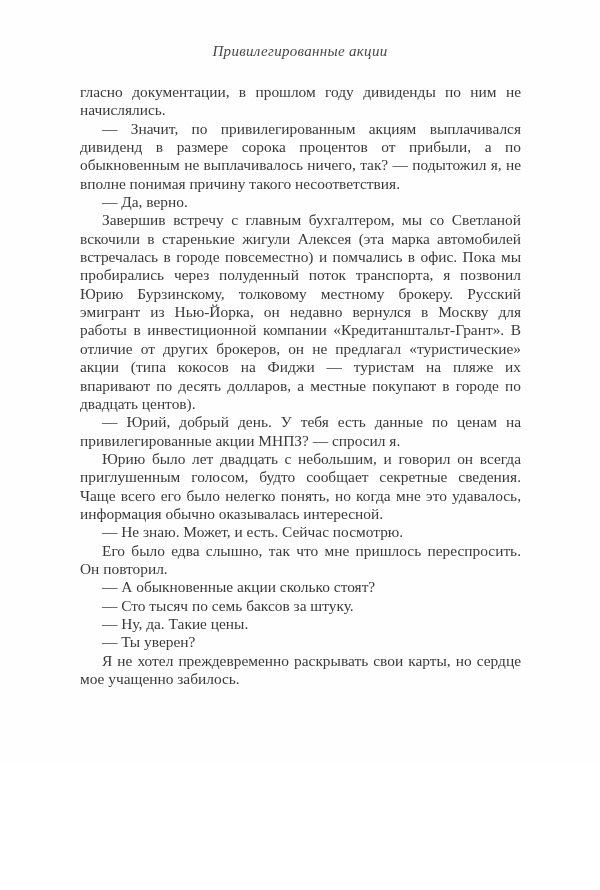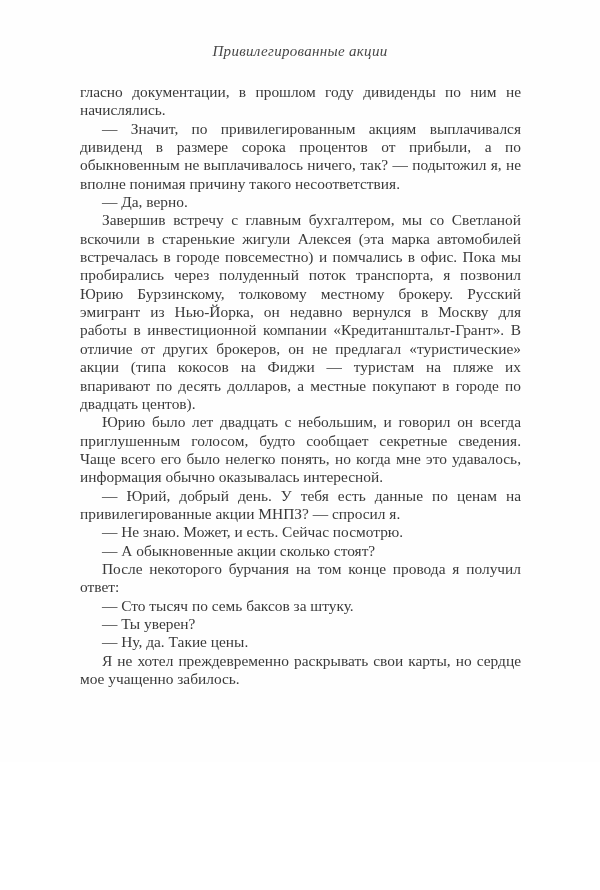--- a/index.html
+++ b/index.html
@@ -61,25 +61,25 @@
 <body>
 
 <div class="book-page" style="background: rgb(254, 254, 254); color: rgb(58, 58, 58);">
   <div class="running-header">Привилегированные акции</div>
 
   <div class="text-block">
       <p class="para">гласно документации, в прошлом году дивиденды по ним не начислялись.</p>
       <p class="para indent">— Значит, по привилегированным акциям выплачивался дивиденд в размере сорока процентов от прибыли, а по обыкновенным не выплачивалось ничего, так? — подытожил я, не вполне понимая причину такого несоответствия.</p>
       <p class="para indent">— Да, верно.</p>
       <p class="para indent">Завершив встречу с главным бухгалтером, мы со Светланой вскочили в старенькие жигули Алексея (эта марка автомобилей встречалась в городе повсеместно) и помчались в офис. Пока мы пробирались через полуденный поток транспорта, я позвонил Юрию Бурзинскому, толковому местному брокеру. Русский эмигрант из Нью-Йорка, он недавно вернулся в Москву для работы в инвестиционной компании «Кредитанштальт-Грант». В отличие от других брокеров, он не предлагал «туристические» акции (типа кокосов на Фиджи — туристам на пляже их впаривают по десять долларов, а местные покупают в городе по двадцать центов).</p>
+      <p class="para indent">— Юрий, добрый день. У тебя есть данные по ценам на привилегированные акции МНПЗ? — спросил я.</p>
       <p class="para indent">Юрию было лет двадцать с небольшим, и говорил он всегда приглушенным голосом, будто сообщает секретные сведения. Чаще всего его было нелегко понять, но когда мне это удавалось, информация обычно оказывалась интересной.</p>
-      <p class="para indent">— Юрий, добрый день. У тебя есть данные по ценам на привилегированные акции МНПЗ? — спросил я.</p>
       <p class="para indent">— Не знаю. Может, и есть. Сейчас посмотрю.</p>
+      <p class="para indent">Его было едва слышно, так что мне пришлось переспросить. Он повторил.</p>
       <p class="para indent">— А обыкновенные акции сколько стоят?</p>
-      <p class="para indent">После некоторого бурчания на том конце провода я получил ответ:</p>
       <p class="para indent">— Сто тысяч по семь баксов за штуку.</p>
+      <p class="para indent">— Ну, да. Такие цены.</p>
       <p class="para indent">— Ты уверен?</p>
-      <p class="para indent">— Ну, да. Такие цены.</p>
       <p class="para indent">Я не хотел преждевременно раскрывать свои карты, но сердце мое учащенно забилось.</p>
     </div>
 
   <div class="page-number">115</div>
 </div>
 
 </body></html>

